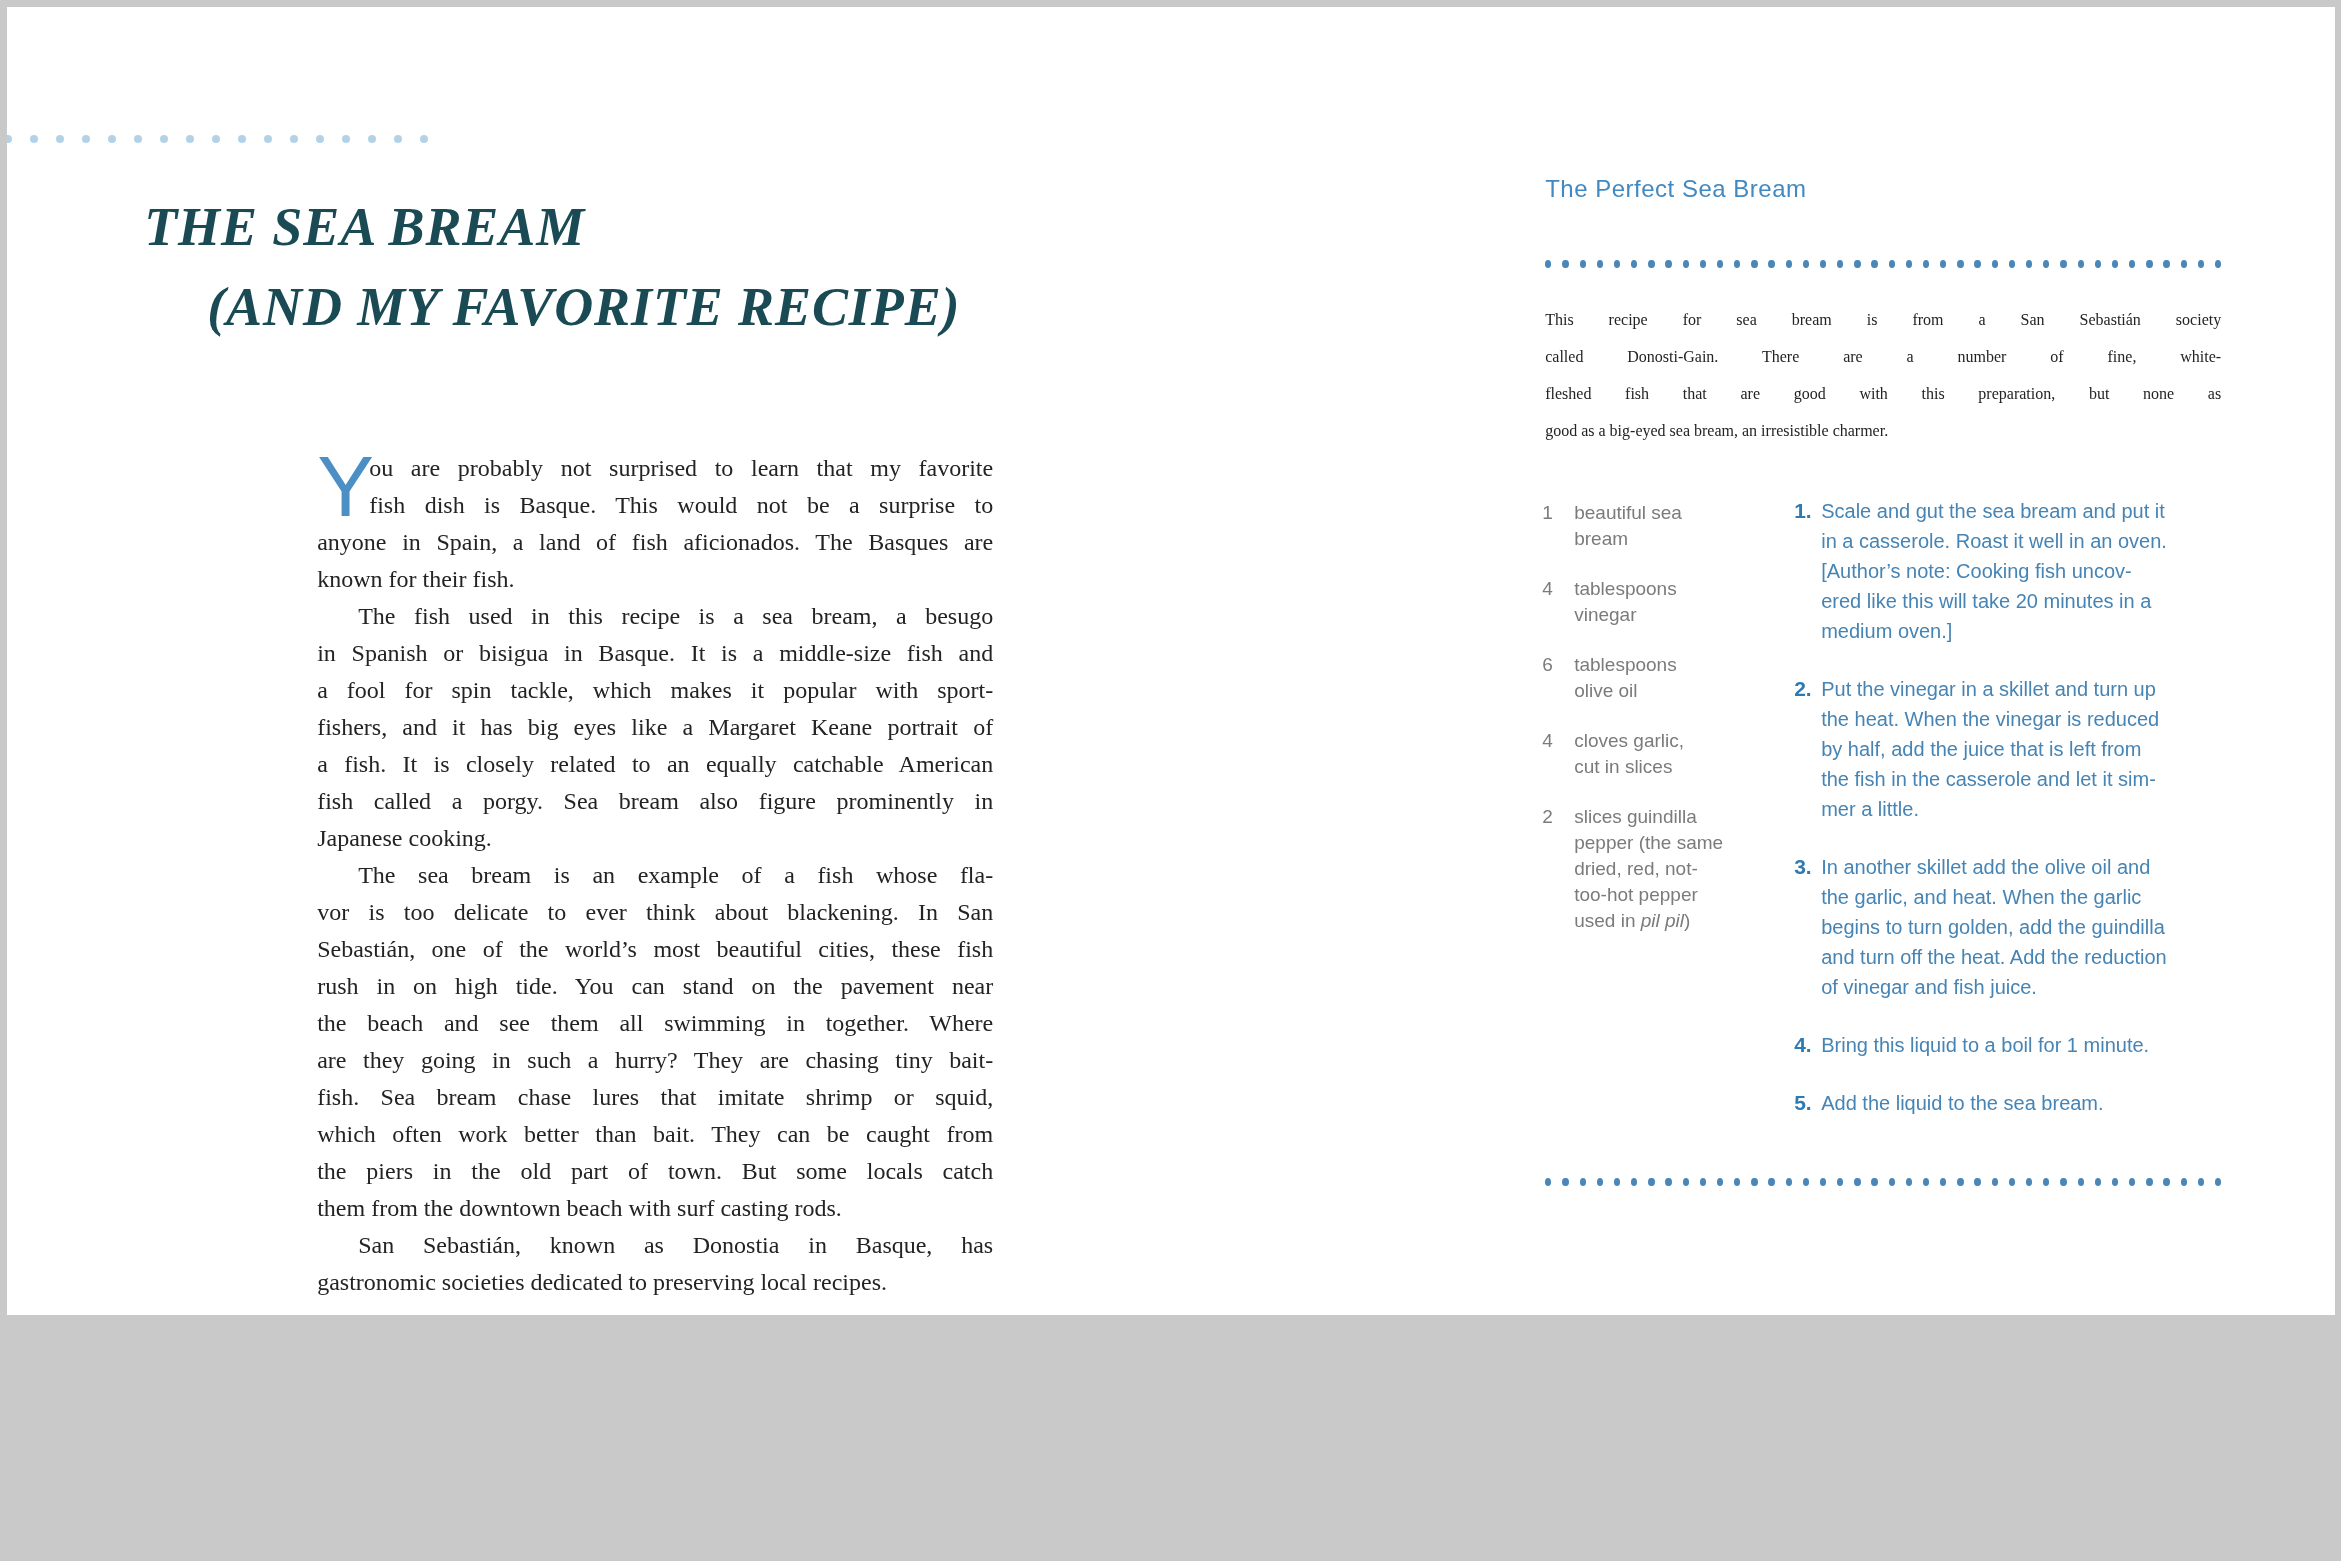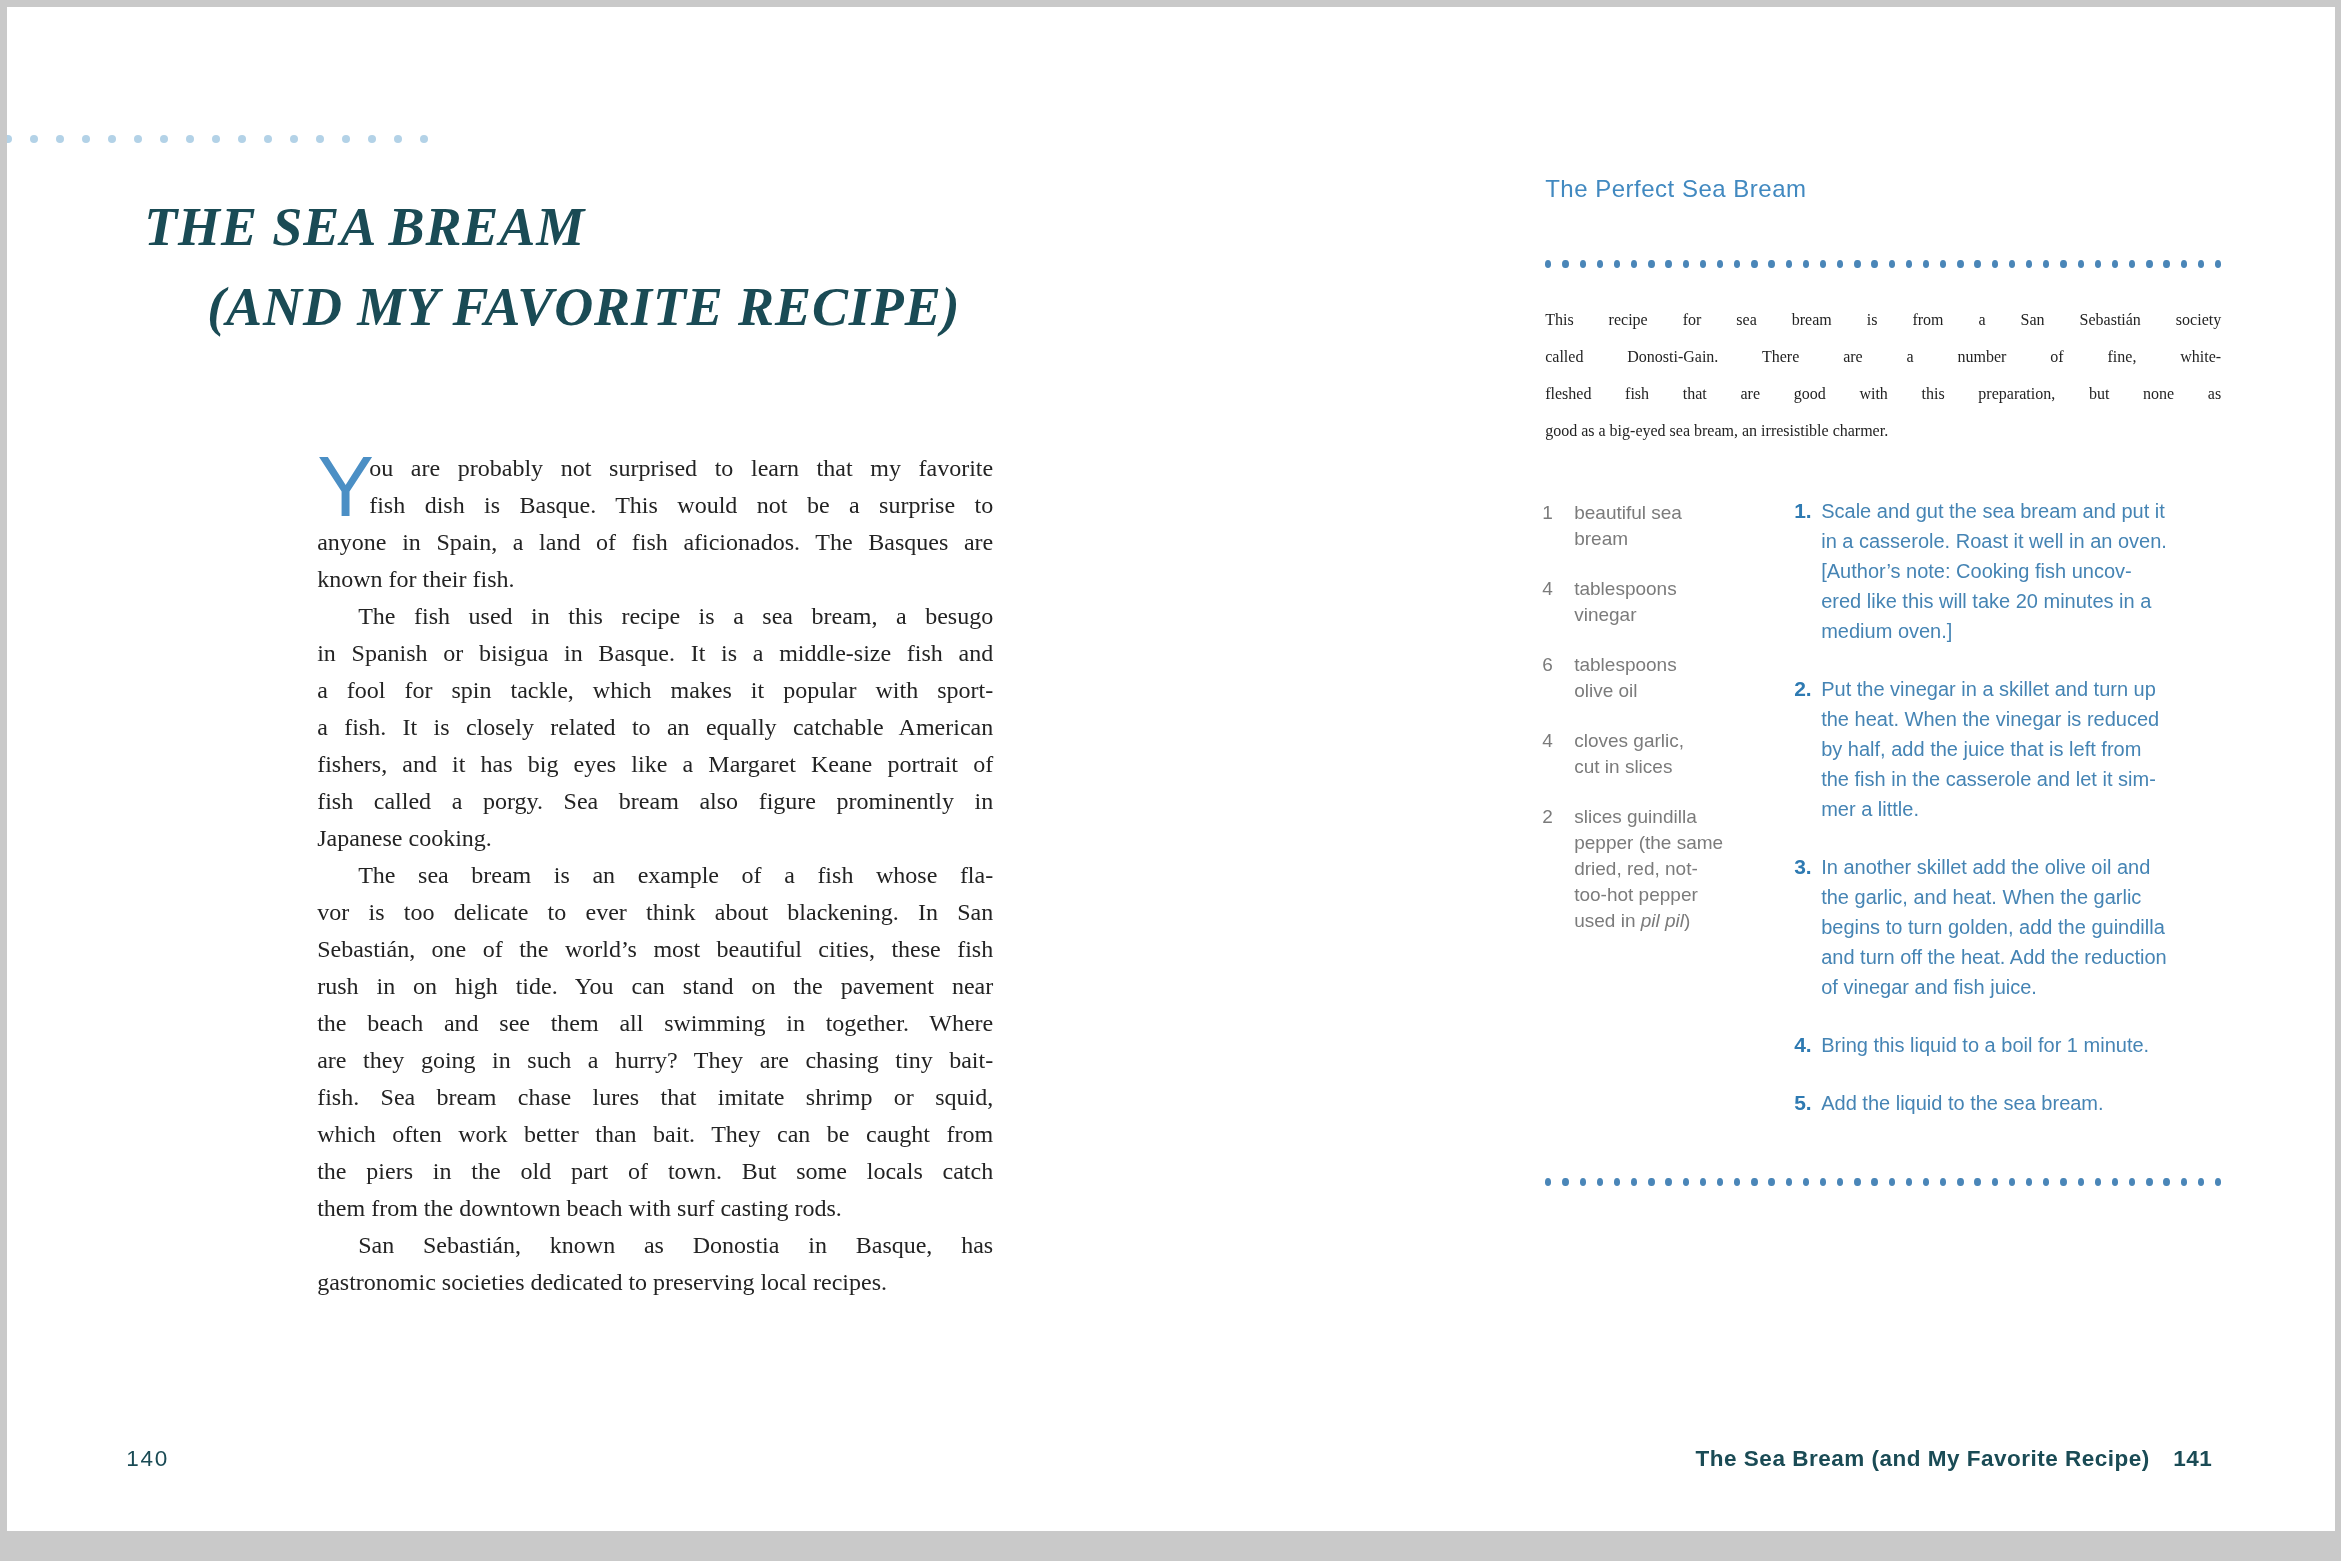--- a/index.html
+++ b/index.html
@@ -2,21 +2,21 @@
 <html style="--frame_gray: #c9c9c9; --teal: #1a4b55; --dropcap: #4b8fc5; --blue_heading: #4189c0; --blue_step: #4584b4; --blue_step_num: #2e7ab2; --gray_ing: #7b7b7b; --dot_light: #b3d2e7; --dot_blue: #4a86b8;font-size:14.4px"><head>
 <meta charset="utf-8">
 <style>
   html,body{margin:0;padding:0;}
   body{
     width:2342px;height:1561px;position:relative;
     background:var(--frame_gray,#c9c9c9);
     font-family:"Liberation Sans",sans-serif;
   }
   .spread{
-    position:absolute;left:7.2px;top:7.2px;width:2328px;height:1524px;
+    position:absolute;left:7.2px;top:7.2px;width:2328px;height:1308px;
     background:#ffffff;overflow:hidden;
   }
   
   .dots-topleft{position:absolute;left:-3.6px;top:128px;display:flex;gap:18px;}
   .dots-topleft .dot{width:8px;height:8px;border-radius:50%;background:var(--dot_light);}
   .chapter-title{
     position:absolute;left:137px;top:193px;margin:0;
     font-family:"Liberation Serif",serif;font-style:italic;font-weight:700;
     font-size:54px;line-height:1;color:var(--teal);letter-spacing:0.9px;
     white-space:nowrap;
@@ -111,22 +111,22 @@
     <div class="body-text">
       <span class="dropcap">Y</span>
       <div>
           <div class="line dc">ou are probably not surprised to learn that my favorite</div>
           <div class="line dc">fish dish is Basque. This would not be a surprise to</div>
           <div class="line ">anyone in Spain, a land of fish aficionados. The Basques are</div>
           <div class="line last">known for their fish.</div>
           <div class="line ind">The fish used in this recipe is a sea bream, a besugo</div>
           <div class="line ">in Spanish or bisigua in Basque. It is a middle-size fish and</div>
           <div class="line ">a fool for spin tackle, which makes it popular with sport-</div>
+          <div class="line ">fishers, and it has big eyes like a Margaret Keane portrait of</div>
           <div class="line ">a fish. It is closely related to an equally catchable American</div>
-          <div class="line ">fishers, and it has big eyes like a Margaret Keane portrait of</div>
           <div class="line ">fish called a porgy. Sea bream also figure prominently in</div>
           <div class="line last">Japanese cooking.</div>
           <div class="line ind">The sea bream is an example of a fish whose fla-</div>
           <div class="line ">vor is too delicate to ever think about blackening. In San</div>
           <div class="line ">Sebastián, one of the world’s most beautiful cities, these fish</div>
           <div class="line ">rush in on high tide. You can stand on the pavement near</div>
           <div class="line ">the beach and see them all swimming in together. Where</div>
           <div class="line ">are they going in such a hurry? They are chasing tiny bait-</div>
           <div class="line ">fish. Sea bream chase lures that imitate shrimp or squid,</div>
           <div class="line ">which often work better than bait. They can be caught from</div>

